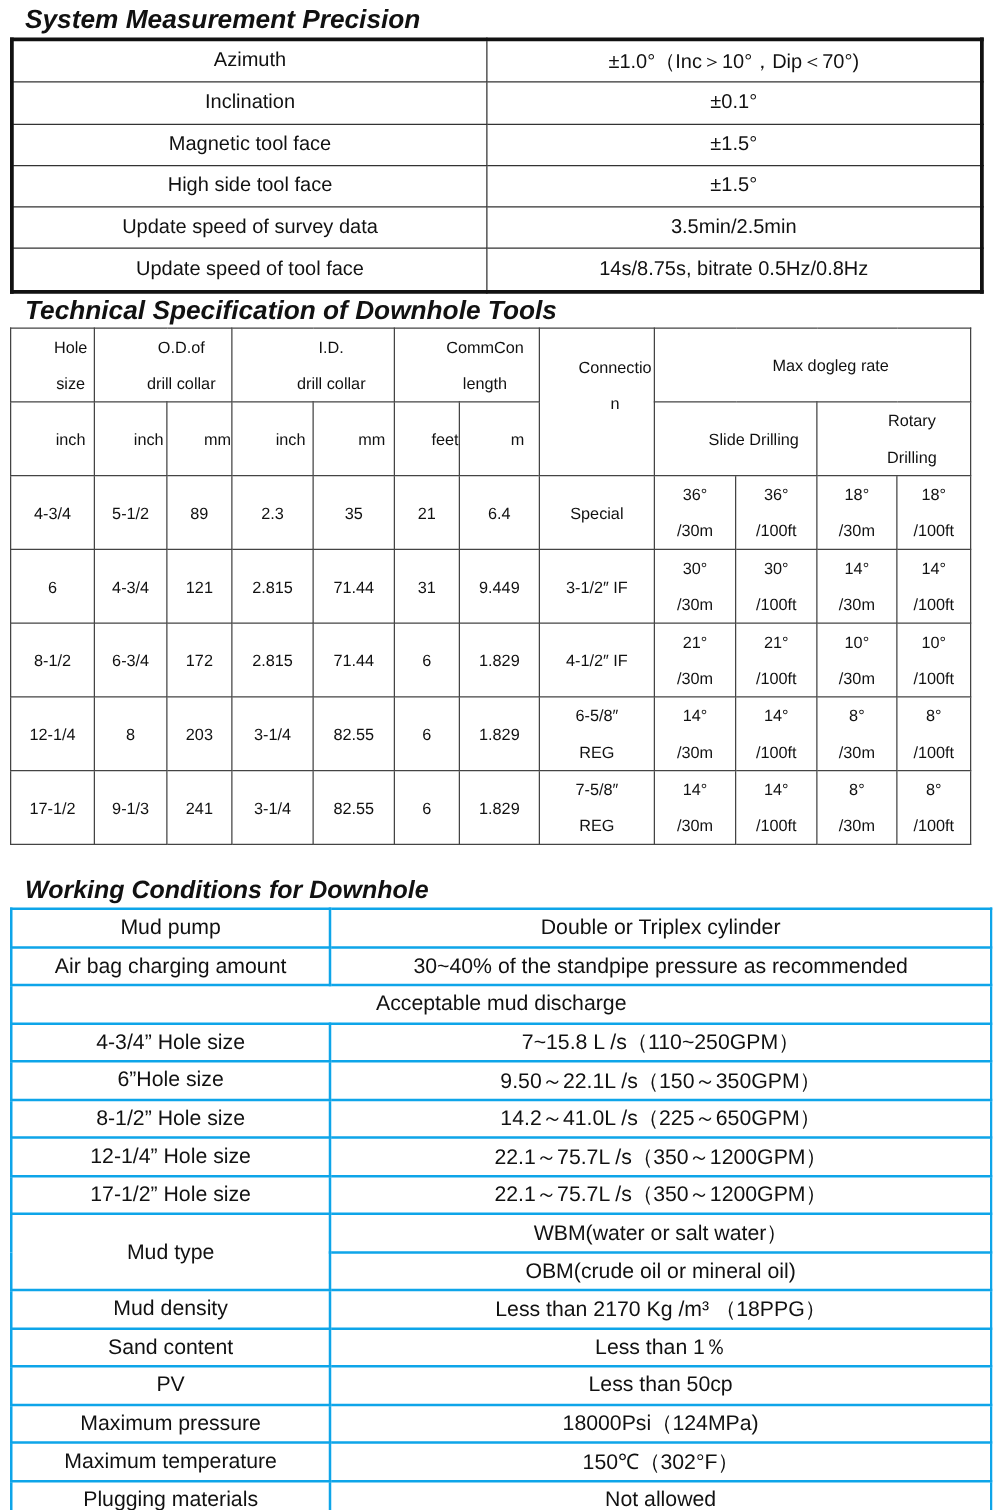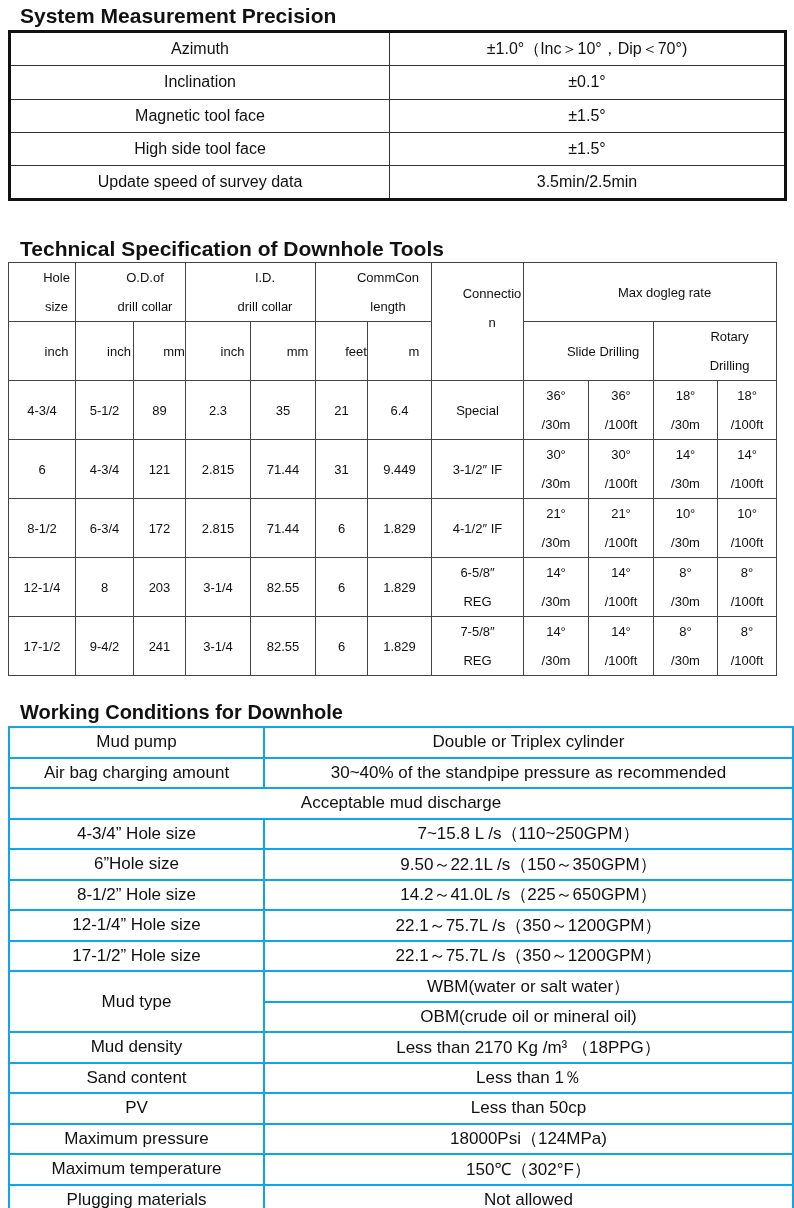--- a/index.html
+++ b/index.html
@@ -1,18 +1,18 @@
 <!DOCTYPE html>
 <html><head>
   <meta charset="utf-8">
   <style>
     html, body { margin: 0; padding: 0; background: #ffffff; }
     body { width: 794px; height: 1208px; position: relative; overflow: hidden;
            font-family: "Liberation Sans", sans-serif; color: #111111; }
-    .title { position: absolute; font-weight: bold; font-size: 21px; left: 20px; margin: 0; line-height: 1; }
+    .title { position: absolute; font-weight: bold; font-size: 21px; left: 20px; margin: 0; line-height: 1; font-style: italic; }
     table { border-collapse: collapse; position: absolute; table-layout: fixed; border-radius: 22px; }
     td { text-align: center; vertical-align: middle; padding: 0; }
 
     
     #t1 { left: 8px; top: 30px; width: 779px; border: 3px solid #111; }
     #t1 td { border: 1.5px solid #333; height: 32.3px; font-size: 16px; }
     #t1 td.c1 { width: 378px; }
 
     
     #t2 { left: 8px; top: 262px; width: 768px; border: 1px solid #333; }
@@ -43,20 +43,24 @@
       <td class="c1">Magnetic tool face</td>
       <td>±1.5°</td>
     </tr>
     <tr>
       <td class="c1">High side tool face</td>
       <td>±1.5°</td>
     </tr>
     <tr>
       <td class="c1">Update speed of survey data</td>
       <td>3.5min/2.5min</td>
+    </tr>
+    <tr>
+      <td class="c1">Update speed of tool face</td>
+      <td>14s/8.75s, bitrate 0.5Hz/0.8Hz</td>
     </tr>
   </tbody>
 </table>
 
 <h2 class="title" style="top:238px;">Technical Specification of Downhole Tools</h2>
 <table id="t2">
   <colgroup>
     <col style="width:67px">
       <col style="width:58px">
       <col style="width:52px">
@@ -218,21 +222,21 @@
           <div>8°</div>
           <div>/30m</div>
         </td>
       <td>
           <div>8°</div>
           <div>/100ft</div>
         </td>
     </tr>
     <tr class="d">
       <td>17-1/2</td>
-      <td>9-4/2</td>
+      <td>9-1/3</td>
       <td>241</td>
       <td>3-1/4</td>
       <td>82.55</td>
       <td>6</td>
       <td>1.829</td>
       <td>
           <div>7-5/8″</div>
           <div>REG</div>
         </td>
       <td>

